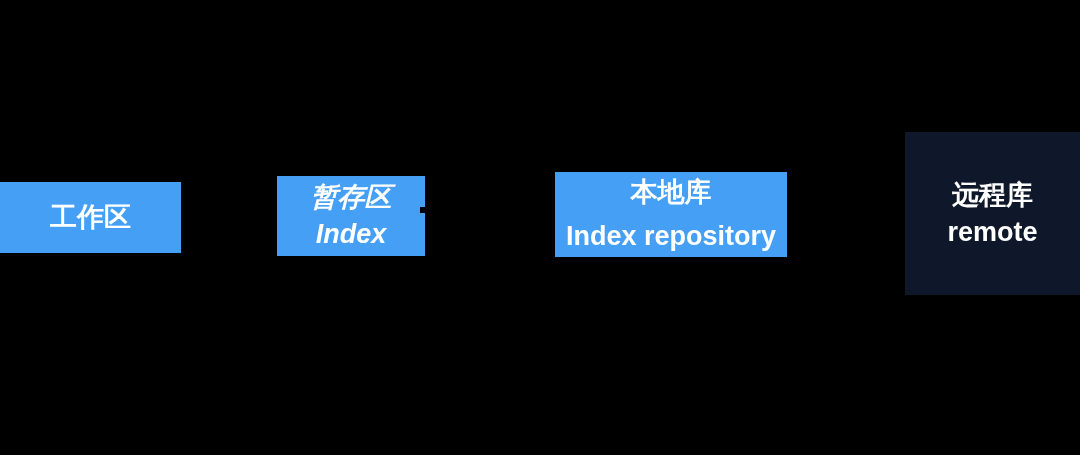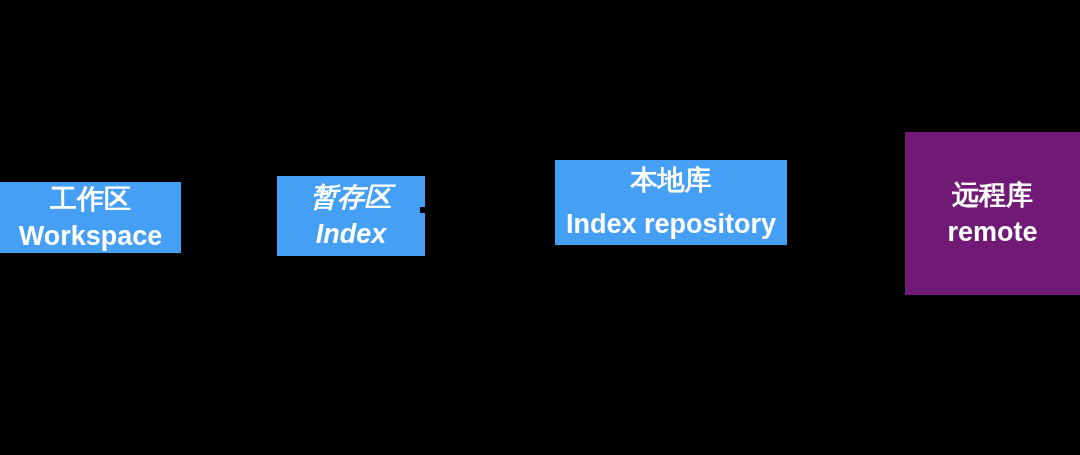--- a/index.html
+++ b/index.html
@@ -38,21 +38,21 @@
     height: 71px;
   }
   .box-index {
     left: 277px;
     top: 176px;
     width: 148px;
     height: 80px;
   }
   .box-local {
     left: 555px;
-    top: 160px;
+    top: 172px;
     width: 232px;
     height: 85px;
     gap: 7px;
   }
   .box-remote {
     left: 905px;
     top: 132px;
     width: 175px;
     height: 163px;
   }
@@ -65,33 +65,32 @@
     background: #000000;
   }
 </style>
 </head>
 <body>
 
 <div class="canvas">
 
   <div class="box box-workspace" style="background: rgb(69, 160, 245);">
     <span>工作区</span>
-    <span>Workspace</span>
   </div>
 
   <div class="box box-index" style="background: rgb(69, 160, 245); font-style: italic;">
     <span>暂存区</span>
     <span>Index</span>
   </div>
 
   <div class="box box-local" style="background: rgb(69, 160, 245);">
     <span>本地库</span>
     <span>Index repository</span>
   </div>
 
-  <div class="box box-remote" style="background: #701a75;">
+  <div class="box box-remote" style="background: #0f172a;">
     <span>远程库</span>
     <span>remote</span>
   </div>
 
   <div class="arrow-remnant"></div>
 
 </div>
 
 </body></html>

